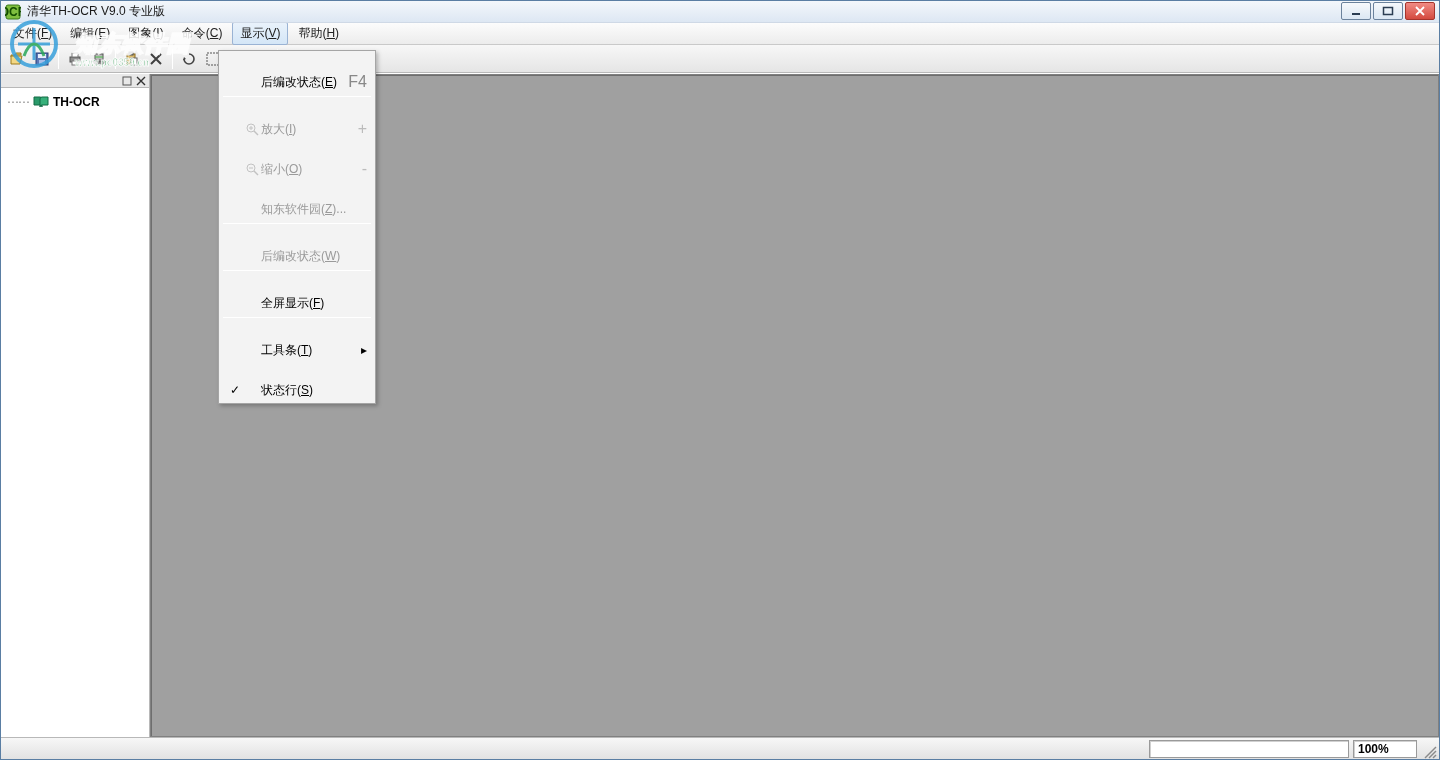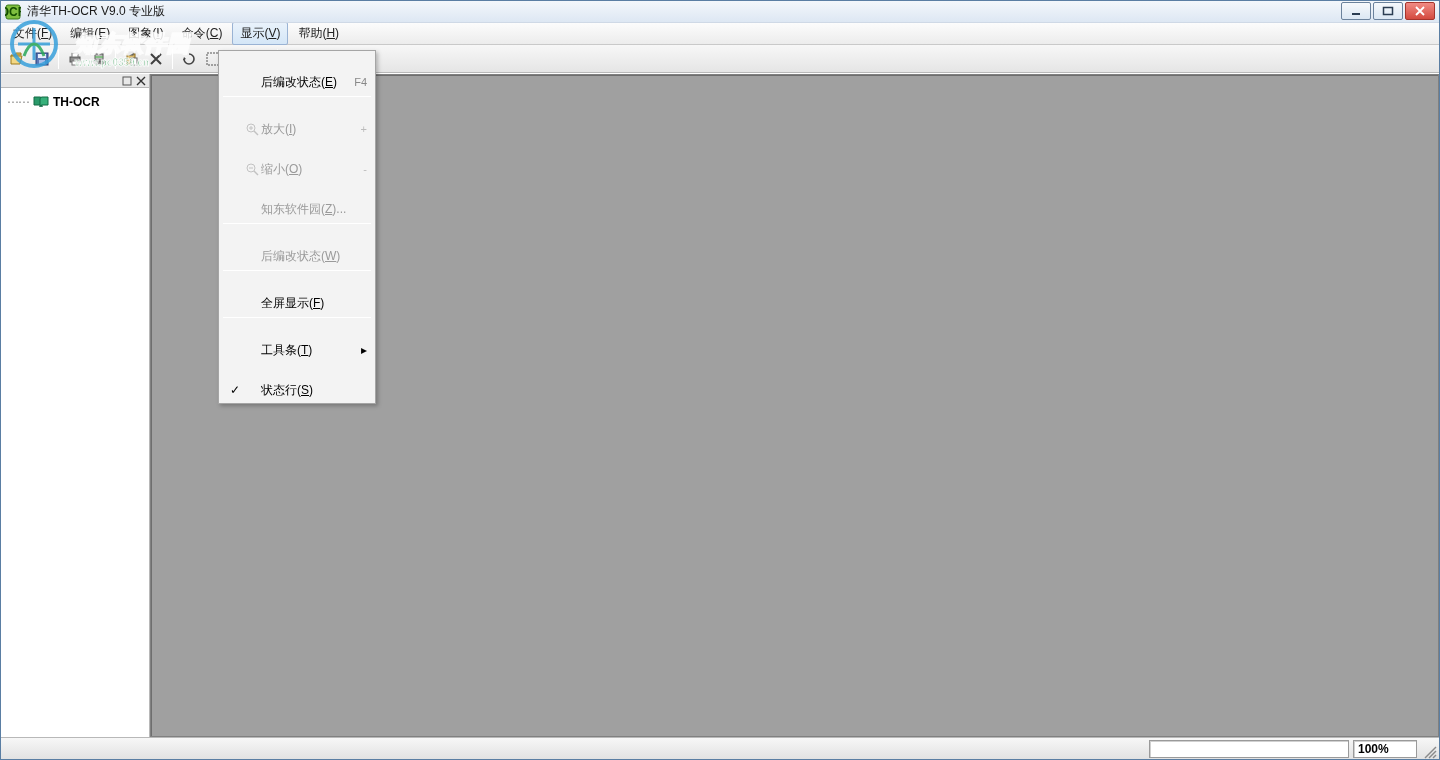--- a/index.html
+++ b/index.html
@@ -49,21 +49,21 @@
 .main-canvas { flex: 1; background: #a0a0a0; border: 1px solid #808080; margin: 0; box-shadow: inset 1px 1px 0 #6e6e6e; }
 
 
 .dropdown { position: absolute; left: 218px; top: 50px; width: 158px; background: #f3f3f3; border: 1px solid #a5a5a5; box-shadow: 2px 2px 4px rgba(0,0,0,0.25); padding: 2px; display: flex; flex-direction: column; }
 .dd-item { height: 22px; display: flex; align-items: center; padding: 0 6px; cursor: default; position: relative; margin-top: 18px; }
 .dd-item.disabled { color: #9a9a9a; }
 .dd-item.disabled .dd-icon svg { opacity: 0.45; }
 .dd-check { width: 16px; display: flex; justify-content: center; }
 .dd-icon { width: 18px; display: flex; justify-content: center; }
 .dd-text { flex: 1; }
-.dd-shortcut { color: #888; font-size: 11px; }
+.dd-shortcut { color: #888; font-size: 16px; }
 .dd-item.disabled .dd-shortcut { color: #bbb; }
 .dd-arrow { position: absolute; right: 6px; }
 .dd-sep { height: 1px; background: #d0d0d0; margin: 3px 2px; border-bottom: 1px solid #fff; }
 
 
 .statusbar { height: 22px; background: linear-gradient(#f7f7f7,#e2e2e2); border-top: 1px solid #b8b8b8; display: flex; align-items: center; }
 .status-spacer { flex: 1; }
 .status-cell { height: 18px; border: 1px solid #9a9a9a; background: #fff; box-shadow: inset 1px 1px 0 #d0d0d0; display: flex; align-items: center; padding: 7px 4px; }
 .status-cell.long { width: 200px; margin-right: 4px; }
 .status-cell.zoom { width: 64px; font-weight: 700; }

